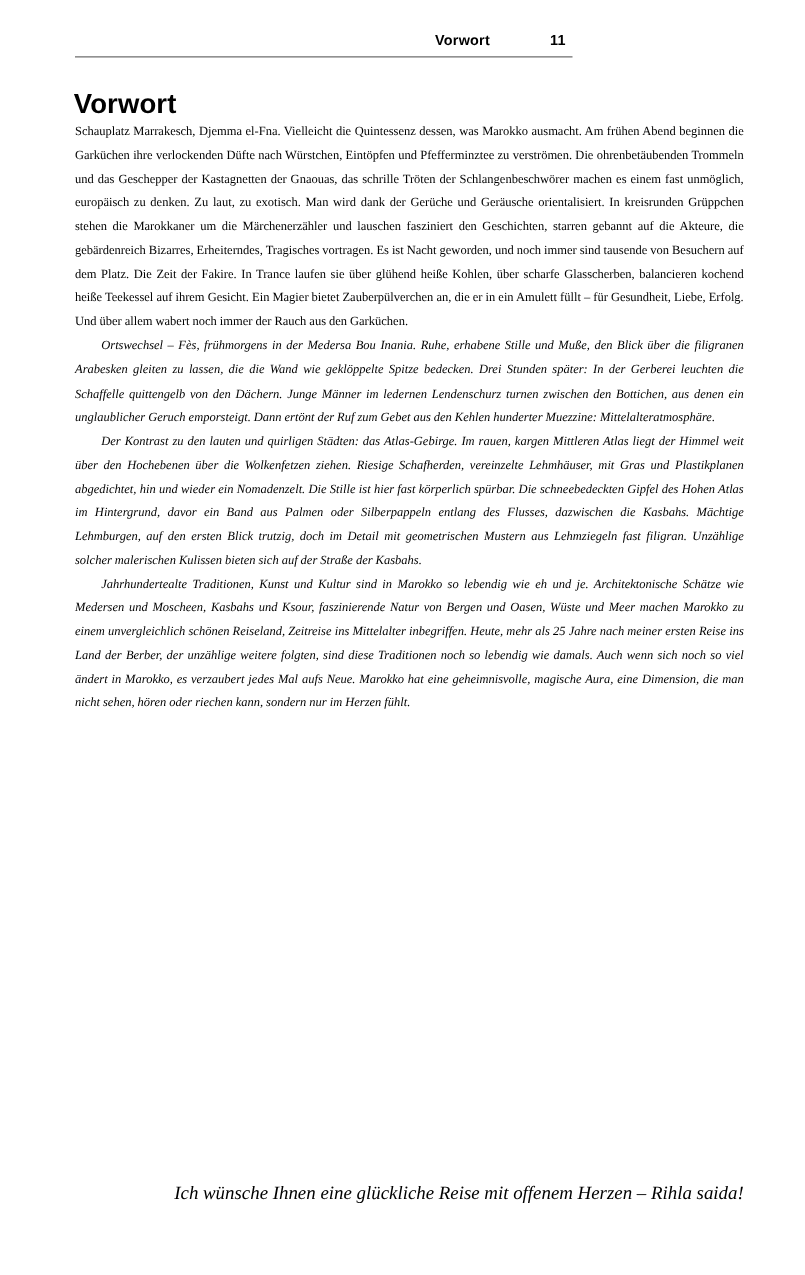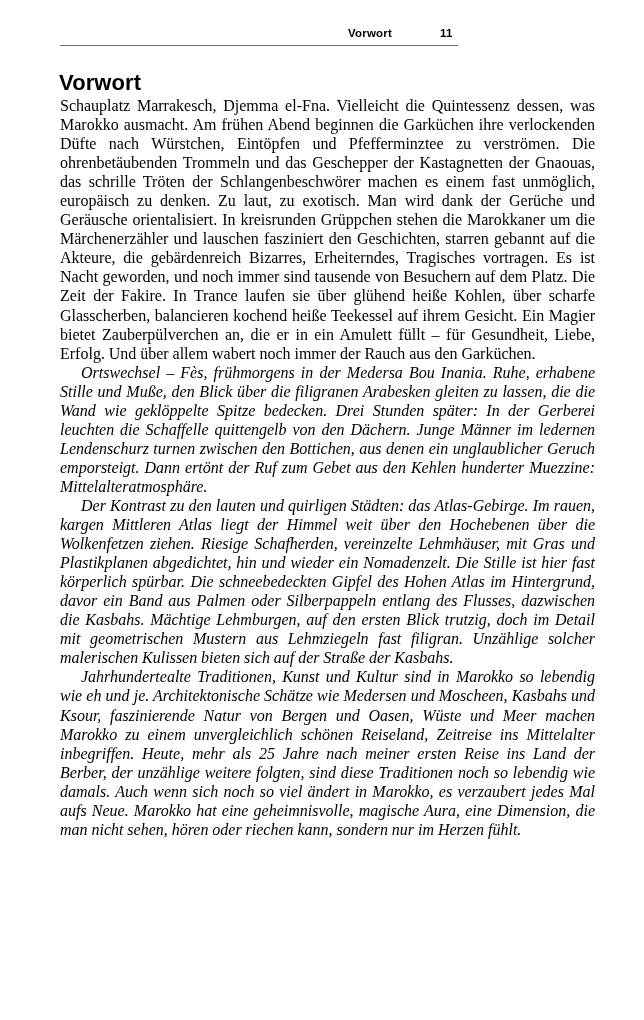--- a/index.html
+++ b/index.html
@@ -68,21 +68,21 @@
 
   
   .textblock {
     position: absolute;
     left: 60px;
     top: 96px;
     width: 535px;
   }
   .textblock p {
     margin: 0;
-    font-size: 16px;
+    font-size: 10px;
     line-height: 19.05px;
     text-align: justify;
     text-justify: inter-word;
     hyphens: manual;
     word-spacing: -0.1px;
   }
   .textblock p.indent {
     text-indent: 21px;
     font-style: italic;
   }
@@ -110,14 +110,15 @@
 
   <h1 class="chapter-title">Vorwort</h1>
 
   <div class="textblock">
     <p>Schauplatz Marrakesch, Djemma el-Fna. Vielleicht die Quintessenz dessen, was Marokko ausmacht. Am frühen Abend beginnen die Garküchen ihre verlockenden Düfte nach Würstchen, Eintöpfen und Pfefferminztee zu verströmen. Die ohrenbetäubenden Trommeln und das Geschepper der Kastagnetten der Gnaouas, das schrille Tröten der Schlangenbeschwörer machen es einem fast unmöglich, europäisch zu denken. Zu laut, zu exotisch. Man wird dank der Gerüche und Geräusche orientalisiert. In kreisrunden Grüppchen stehen die Marokkaner um die Märchenerzähler und lauschen fasziniert den Geschichten, starren gebannt auf die Akteure, die gebärdenreich Bizarres, Erheiterndes, Tragisches vortragen. Es ist Nacht geworden, und noch immer sind tausende von Besuchern auf dem Platz. Die Zeit der Fakire. In Trance laufen sie über glühend heiße Kohlen, über scharfe Glasscherben, balancieren kochend heiße Teekessel auf ihrem Gesicht. Ein Magier bietet Zauberpülverchen an, die er in ein Amulett füllt – für Gesundheit, Liebe, Erfolg. Und über allem wabert noch immer der Rauch aus den Garküchen.</p>
     <p class="indent">Ortswechsel – Fès, frühmorgens in der Medersa Bou Inania. Ruhe, erhabene Stille und Muße, den Blick über die filigranen Arabesken gleiten zu lassen, die die Wand wie geklöppelte Spitze bedecken. Drei Stunden später: In der Gerberei leuchten die Schaffelle quittengelb von den Dächern. Junge Männer im ledernen Lendenschurz turnen zwischen den Bottichen, aus denen ein unglaublicher Geruch emporsteigt. Dann ertönt der Ruf zum Gebet aus den Kehlen hunderter Muezzine: Mittelalteratmosphäre.</p>
     <p class="indent">Der Kontrast zu den lauten und quirligen Städten: das Atlas-Gebirge. Im rauen, kargen Mittleren Atlas liegt der Himmel weit über den Hochebenen über die Wolkenfetzen ziehen. Riesige Schafherden, vereinzelte Lehmhäuser, mit Gras und Plastikplanen abgedichtet, hin und wieder ein Nomadenzelt. Die Stille ist hier fast körperlich spürbar. Die schneebedeckten Gipfel des Hohen Atlas im Hintergrund, davor ein Band aus Palmen oder Silberpappeln entlang des Flusses, dazwischen die Kasbahs. Mächtige Lehmburgen, auf den ersten Blick trutzig, doch im Detail mit geometrischen Mustern aus Lehmziegeln fast filigran. Unzählige solcher malerischen Kulissen bieten sich auf der Straße der Kasbahs.</p>
     <p class="indent">Jahrhundertealte Traditionen, Kunst und Kultur sind in Marokko so lebendig wie eh und je. Architektonische Schätze wie Medersen und Moscheen, Kasbahs und Ksour, faszinierende Natur von Bergen und Oasen, Wüste und Meer machen Marokko zu einem unvergleichlich schönen Reiseland, Zeitreise ins Mittelalter inbegriffen. Heute, mehr als 25 Jahre nach meiner ersten Reise ins Land der Berber, der unzählige weitere folgten, sind diese Traditionen noch so lebendig wie damals. Auch wenn sich noch so viel ändert in Marokko, es verzaubert jedes Mal aufs Neue. Marokko hat eine geheimnisvolle, magische Aura, eine Dimension, die man nicht sehen, hören oder riechen kann, sondern nur im Herzen fühlt.</p>
   </div>
 
+  <div class="closing">Ich wünsche Ihnen eine glückliche Reise mit offenem Herzen – Rihla saida!</div>
 
 </div>
 
 </body></html>

